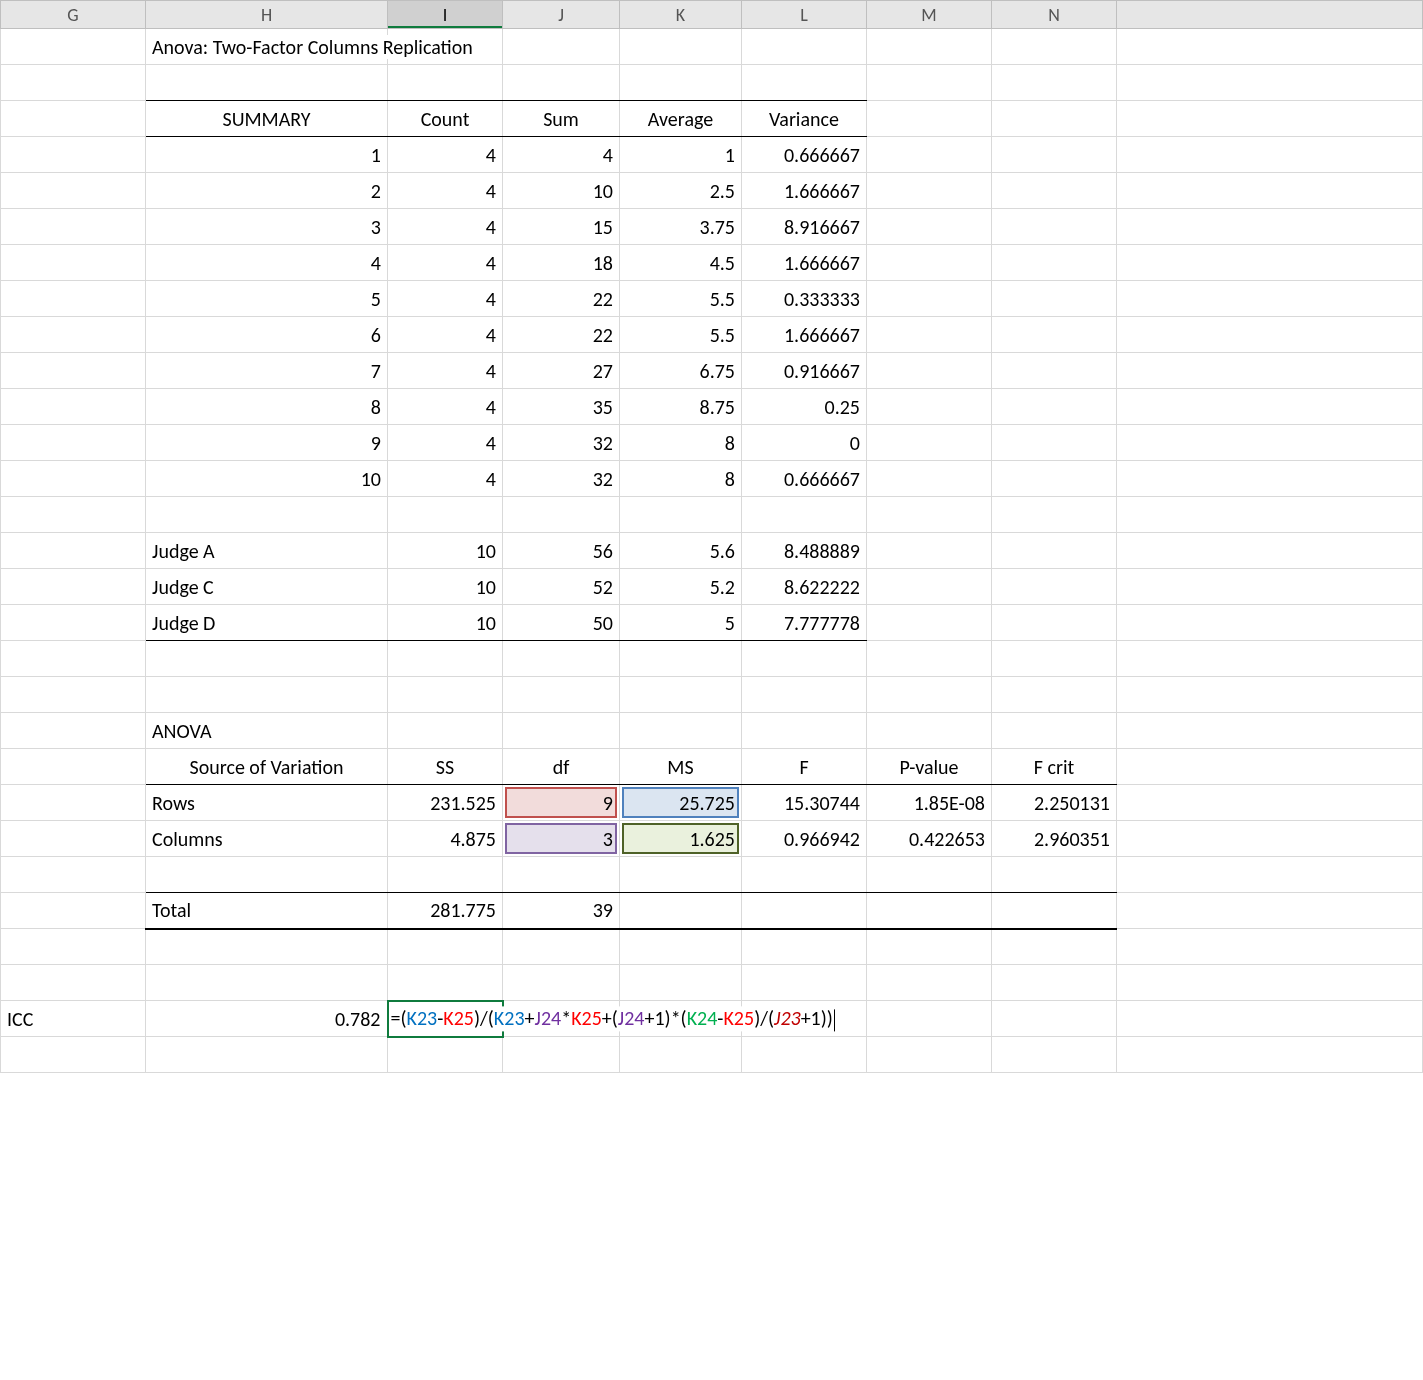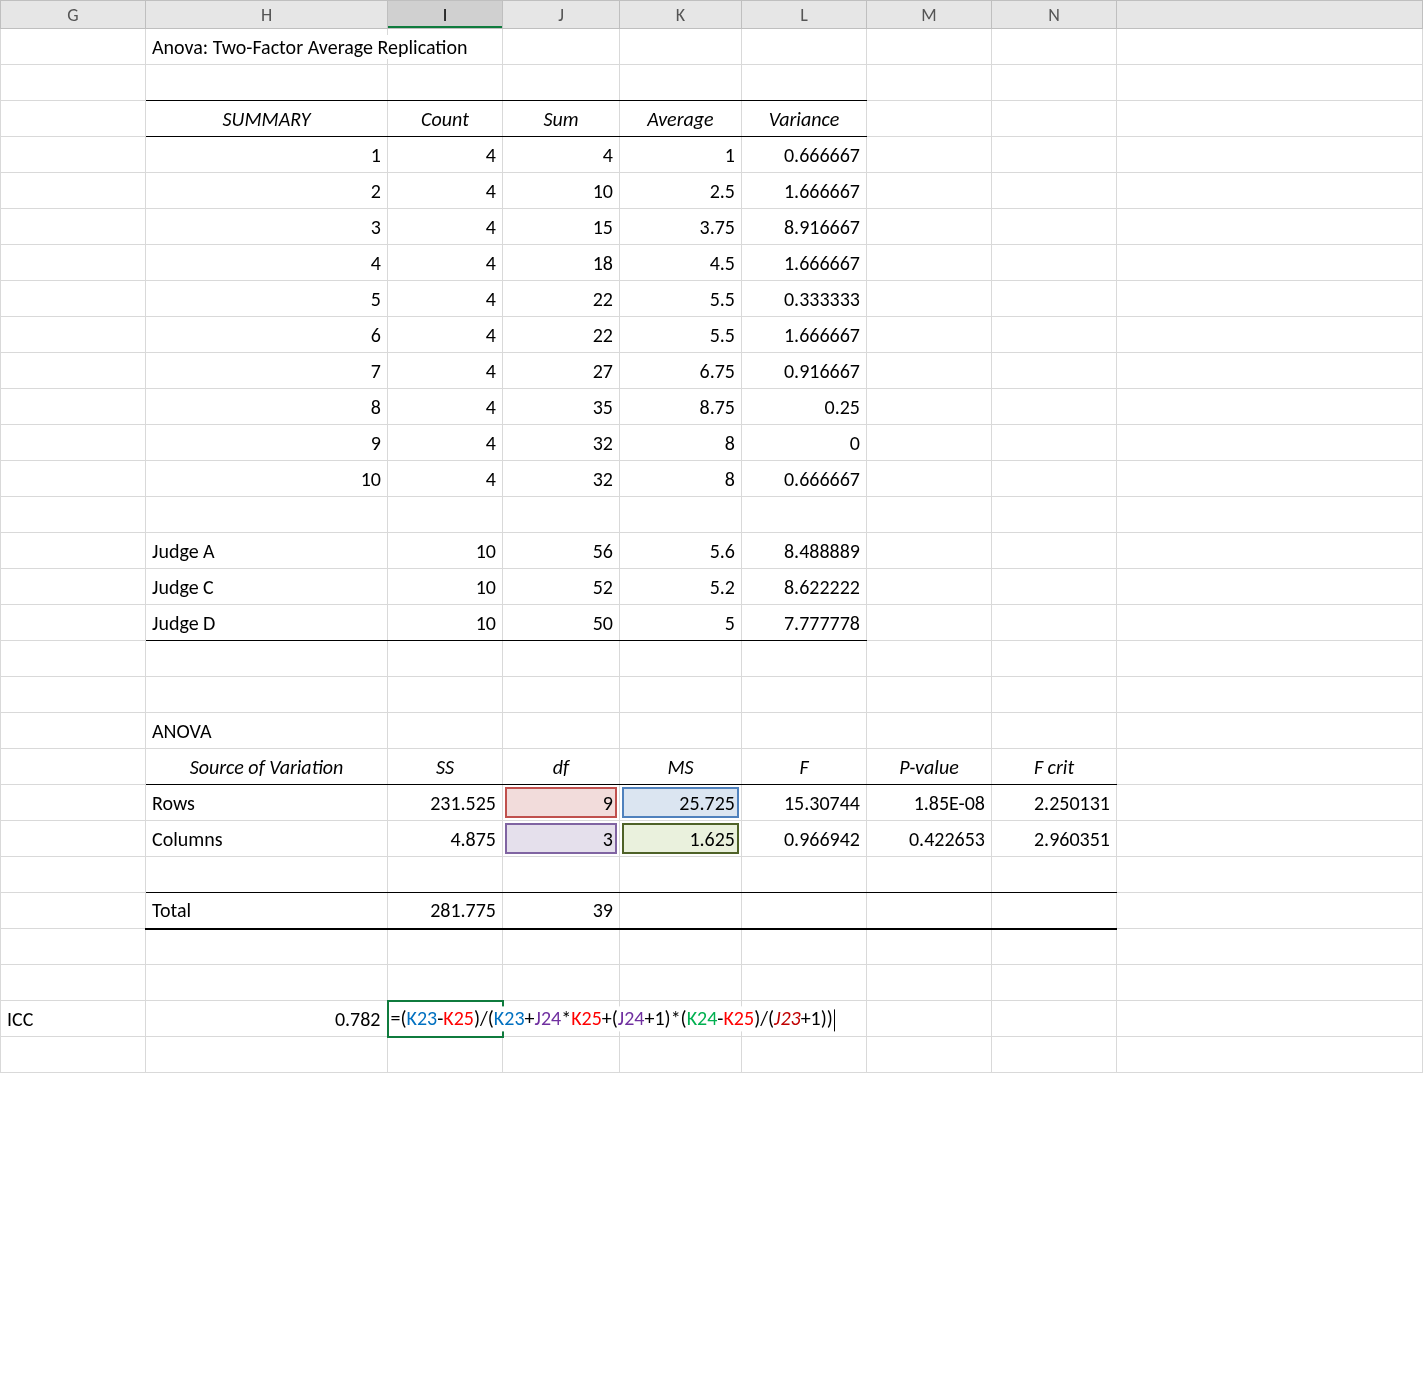--- a/index.html
+++ b/index.html
@@ -56,21 +56,21 @@
   col.c-J { width: 117px; }
   col.c-K { width: 122px; }
   col.c-L { width: 125px; }
   col.c-M { width: 125px; }
   col.c-N { width: 125px; }
   col.c-pad { width: auto; }
 
   .tl { text-align: left; }
   .tc { text-align: center; }
   .tr { text-align: right; }
-  .it { font-style: italic; }
+  .it { }
 
   .b-bot-thin { border-bottom: 1.5px solid #000 !important; }
   .b-bot-med  { border-bottom: 2px solid #000 !important; }
 
   
   .hl { position: relative; }
   .hl::before {
     content: "";
     position: absolute;
     inset: 2px;
@@ -151,21 +151,21 @@
     <th>N</th>
     <th></th>
   </tr>
 
   </tbody>
       <tbody id="body-rows">
         <tr>
           <td></td>
           <td></td>
           <td class="tl overflow">
-            <span>Anova: Two-Factor Average Replication</span>
+            <span>Anova: Two-Factor Columns Replication</span>
           </td>
           <td></td>
           <td></td>
           <td></td>
           <td></td>
           <td></td>
           <td></td>
           <td></td>
         </tr>
         <tr>

